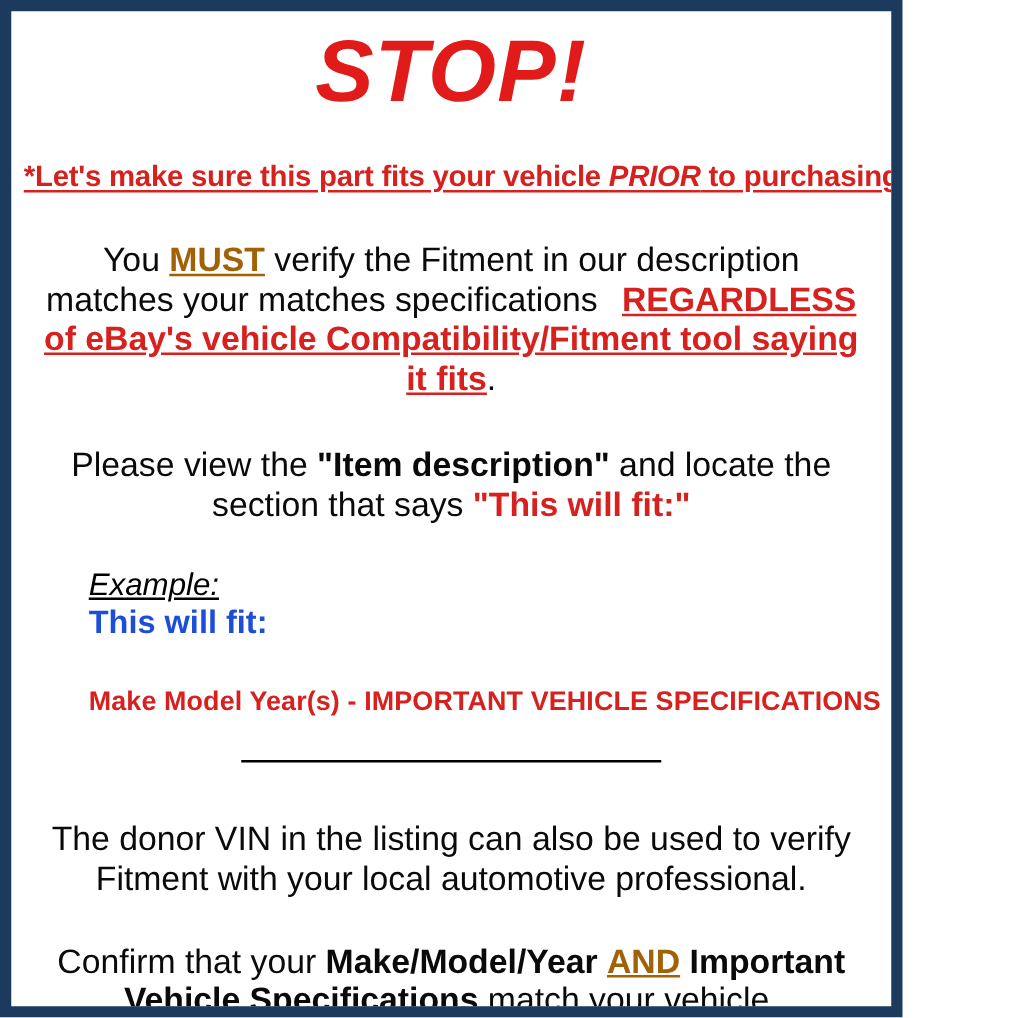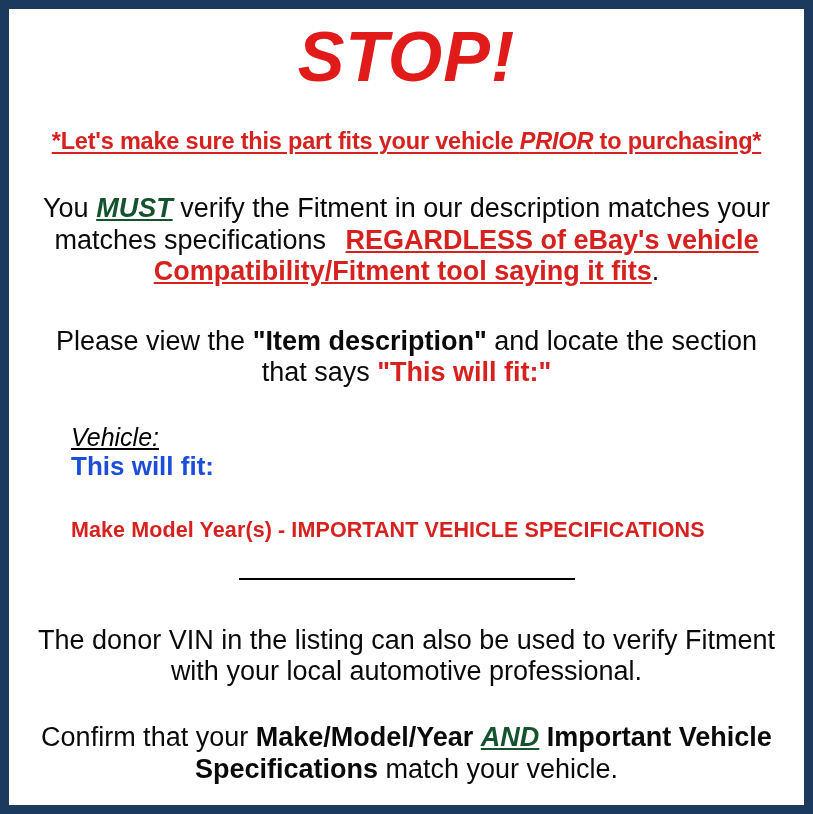--- a/index.html
+++ b/index.html
@@ -6,21 +6,21 @@
   html, body {
     margin: 0;
     padding: 0;
     background: #ffffff;
   }
   body {
     font-family: "Liberation Sans", sans-serif;
   }
   #notice-card {
     position: relative;
-    width: 813px;
+    width: 722px;
     height: 814px;
     box-sizing: border-box;
     background: #ffffff;
     border: 9px solid #1c3a5e;
     overflow: hidden;
   }
   #notice-inner {
     box-sizing: border-box;
     width: 100%;
     height: 100%;
@@ -64,23 +64,22 @@
   #para-must { margin-top: 38px; }
   #para-view { margin-top: 38px; }
   #para-confirm { margin-top: 34px; }
   #para-vin { margin-top: 38px; }
 
   .red          { color: #d6211f; }
   .bold         { font-weight: bold; }
   .ital         { font-style: italic; }
 
   .must {
-    color: #14532d;
+    color: #a16207;
     font-weight: bold;
-    font-style: italic;
     text-decoration: underline;
     text-underline-offset: 2px;
   }
   .regardless {
     color: #d6211f;
     font-weight: bold;
     text-decoration: underline;
     text-underline-offset: 2px;
     margin-left: 12px;
   }
@@ -149,21 +148,21 @@
 
     <p class="para" id="para-must">
       <span>You </span><span class="must">MUST</span><span> verify the Fitment in our description matches your matches specifications </span><span class="regardless">REGARDLESS of eBay's vehicle Compatibility/Fitment tool saying it fits</span><span>.</span>
     </p>
 
     <p class="para" id="para-view">
       <span>Please view the </span><span class="bold">"Item description"</span><span> and locate the section that says </span><span class="red bold">"This will fit:"</span>
     </p>
 
     <div class="example-block">
-      <div class="example-label">Vehicle:</div>
+      <div class="example-label">Example:</div>
       <div class="example-fit">This will fit:</div>
       <div class="example-spec">Make Model Year(s) - IMPORTANT VEHICLE SPECIFICATIONS</div>
     </div>
 
     <div class="divider-wrap">
       <span class="divider"></span>
     </div>
 
     <p class="para" id="para-vin">The donor VIN in the listing can also be used to verify Fitment with your local automotive professional.</p>
 

